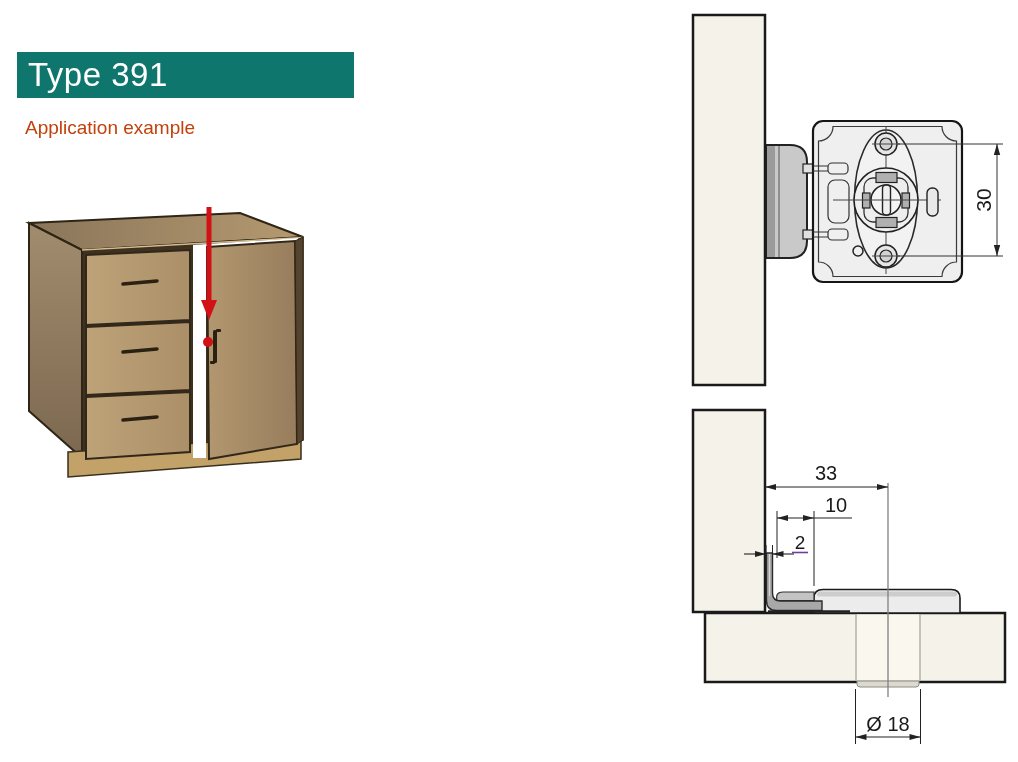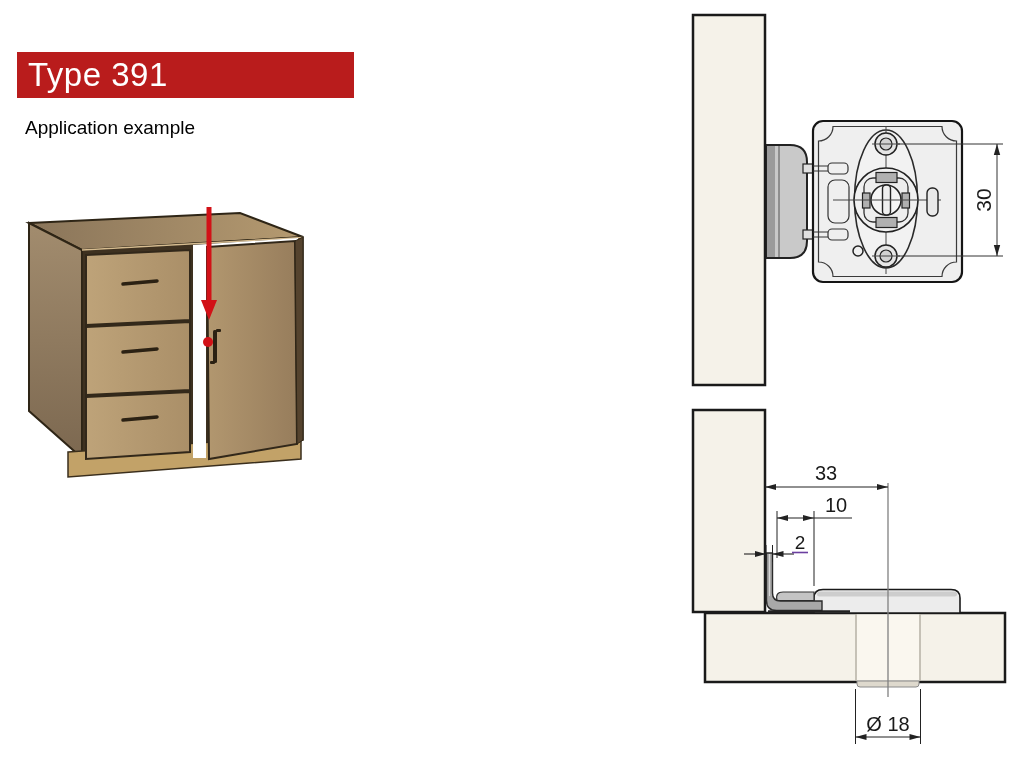--- a/index.html
+++ b/index.html
@@ -2,25 +2,25 @@
 <html><head>
 <meta charset="utf-8">
 <style>
   html,body{margin:0;padding:0;}
   body{
     width:1018px;height:762px;position:relative;background:#ffffff;
     font-family:"Liberation Sans", sans-serif;overflow:hidden;
   }
   .title-bar{
     position:absolute;left:17px;top:52px;width:337px;height:46px;
-    background:#b91c1c;color:#ffffff;font-size:33px;line-height:46px;
+    background:#0f766e;color:#ffffff;font-size:33px;line-height:46px;
     padding-left:11px;box-sizing:border-box;letter-spacing:0.5px;
   }
   .subtitle{
-    position:absolute;left:25px;top:112px;color:#000000;
+    position:absolute;left:25px;top:112px;color:#c2410c;
     font-size:19px;line-height:31px;
   }
   .drawing{position:absolute;}
   svg text{font-family:"Liberation Sans", sans-serif;fill:#1a1a1a;}
 </style>
 </head>
 <body>
 
 <div class="title-bar">
   <span>Type 391</span>

